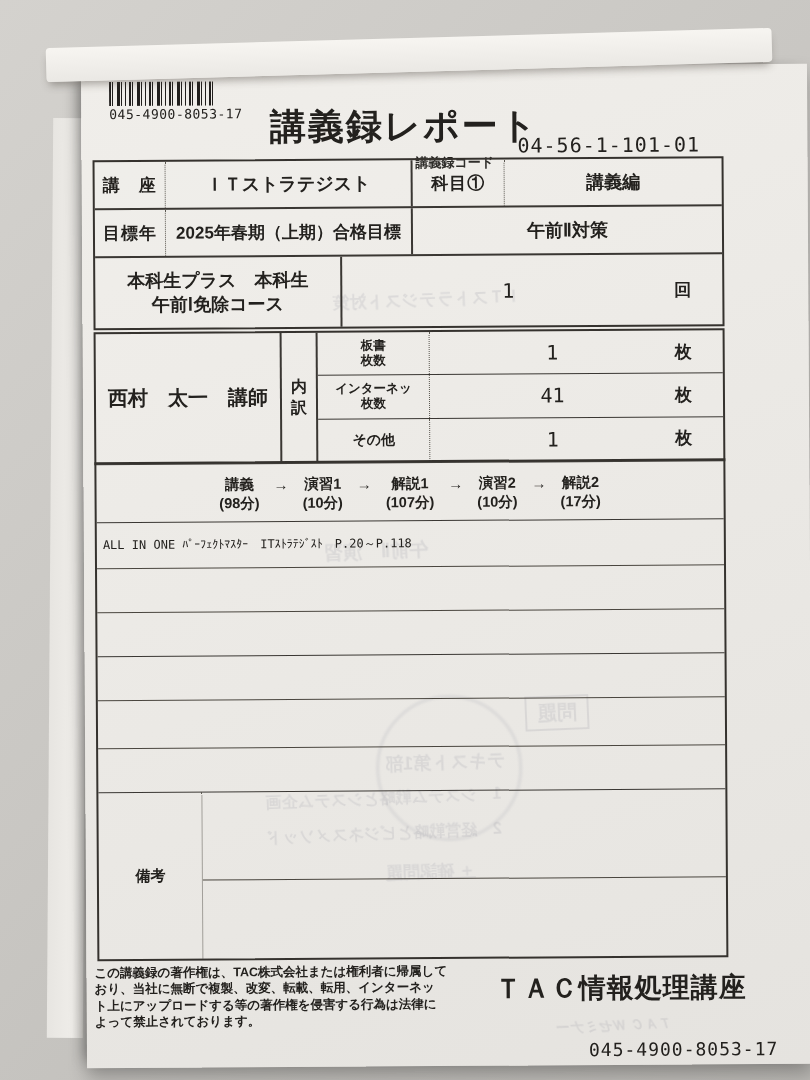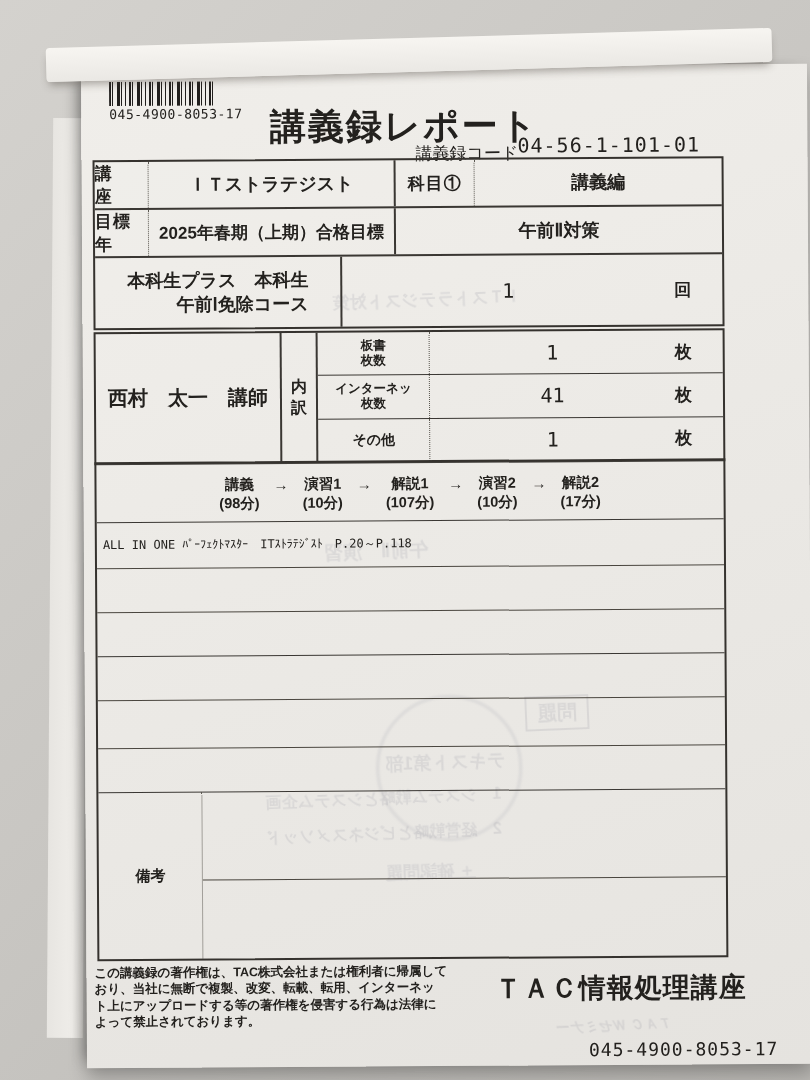--- a/index.html
+++ b/index.html
@@ -17,40 +17,40 @@
     transform:rotate(-.35deg);}
   
   .barcode-block{position:absolute;left:28px;top:14px;}
   .barcode{width:106px;height:24px;
     background:repeating-linear-gradient(90deg,#201e1c 0 2px,transparent 2px 3px,#201e1c 3px 4px,
       transparent 4px 8px,#201e1c 8px 11px,transparent 11px 12px,#201e1c 12px 13px,
       transparent 13px 16px,#201e1c 16px 17px,transparent 17px 20px);}
   .barcode-num{font-family:"DejaVu Sans Mono",monospace;font-size:13px;letter-spacing:.5px;margin-top:1px;}
   .doc-title{position:absolute;left:118px;top:36px;width:410px;text-align:center;
     font-size:36px;font-weight:bold;letter-spacing:2px;}
-  .code-label{position:absolute;left:334px;top:76px;font-size:17px;font-weight:normal;}
+  .code-label{position:absolute;left:334px;top:88px;font-size:13px;font-weight:bold;}
   .code-value{position:absolute;left:436px;top:68px;font-family:"DejaVu Sans Mono",monospace;
     font-size:20px;letter-spacing:1px;}
   
   .tbl{position:absolute;left:11px;width:627px;border:2px solid #35322e;background:rgba(255,255,255,.06);}
   .row{display:flex;border-bottom:2px solid #3a3733;}
   .row:last-child{border-bottom:none;}
   .c{display:flex;align-items:center;justify-content:center;box-sizing:border-box;}
   .dot-r{border-right:1px dotted #5a5750;}
   .sol-r{border-right:2px solid #3a3733;}
   .lab{font-size:17px;font-weight:bold;letter-spacing:1px;}
   .val{font-size:18px;font-weight:bold;}
   .num-cell{display:flex;align-items:center;width:100%;}
   .num-cell .n{flex:1;text-align:center;font-family:"DejaVu Sans Mono",monospace;font-size:20px;}
   .num-cell .u{width:48px;font-size:17px;font-weight:bold;}
   
   #t1{top:92px;}
   #t1 .r1,#t1 .r2{height:46px;} #t1 .r3{height:70px;}
-  #t1 .col-l{width:54px;} #t1 .col-v{width:247px;} #t1 .col-l2{width:79px;} #t1 .col-v2{flex:1;}
-  .two-line{text-align:right;font-size:18px;font-weight:bold;line-height:1.35;}
+  #t1 .col-l{width:71px;} #t1 .col-v{width:247px;} #t1 .col-l2{width:92px;} #t1 .col-v2{flex:1;}
+  .two-line{text-align:center;font-size:18px;font-weight:bold;line-height:1.35;}
   
   #t2{top:264px;}
   #t2 .srow{display:flex;height:129px;}
   #t2 .col-l{width:73px;} #t2 .col-n{width:186px;} #t2 .col-b{width:36px;}
   .vstack{display:flex;flex-direction:column;align-items:center;justify-content:center;
     font-size:16px;font-weight:bold;line-height:1.3;}
   .subtbl{flex:1;display:flex;flex-direction:column;}
   .subrow{flex:1;display:flex;border-bottom:1.5px solid #3a3733;}
   .subrow:last-child{border-bottom:none;}
   .subrow .il{width:112px;font-size:12.5px;font-weight:bold;line-height:1.25;text-align:center;}

